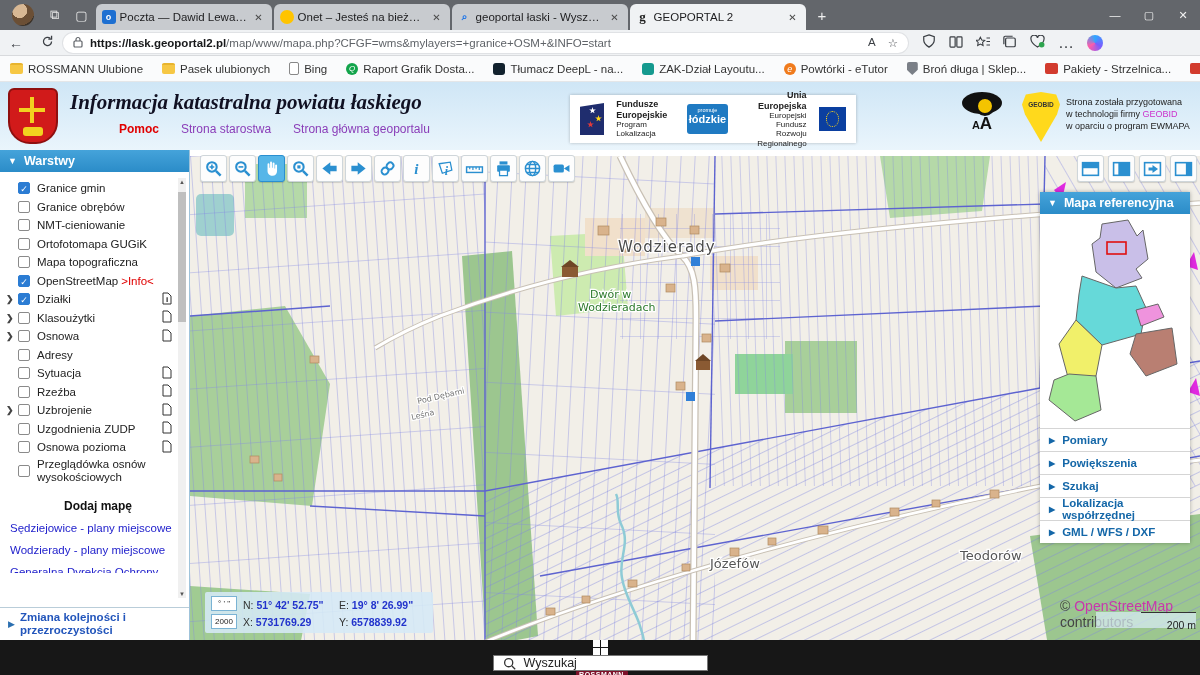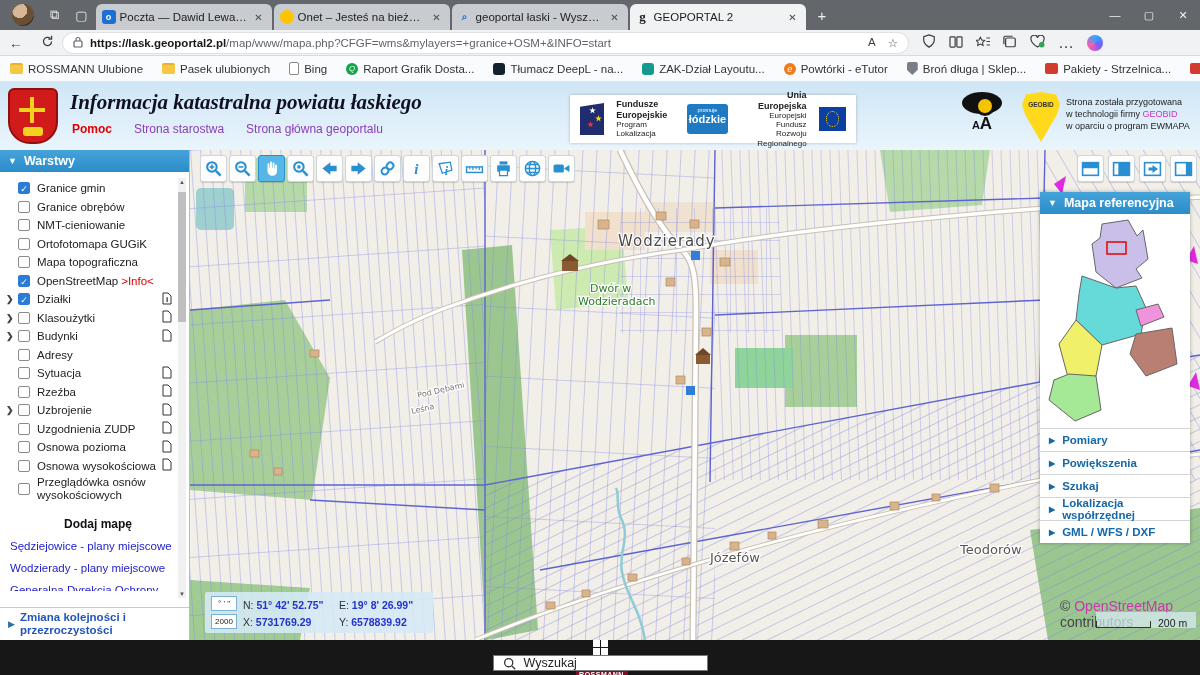--- a/index.html
+++ b/index.html
@@ -47,21 +47,21 @@
 
   
   #gheader { left:0; top:82px; width:1200px; height:68px; background:linear-gradient(#cfe6f6,#eaf5fc); }
   #crest { left:8px; top:88px; width:50px; height:56px; background:#d11a1a; border:2px solid #8f0f0f; border-radius:6px 6px 22px 22px; }
   #crest:before { content:""; position:absolute; left:9px; top:7px; width:26px; height:26px; background:
       linear-gradient(#f2d21f,#f2d21f) 11px 0/4px 26px no-repeat,
       linear-gradient(#f2d21f,#f2d21f) 0 11px/26px 4px no-repeat; }
   #crest:after { content:""; position:absolute; left:13px; bottom:6px; width:20px; height:9px; background:#f2d21f; border-radius:3px; }
   #gtitle { left:70px; top:90px; font-family:"Liberation Serif",serif; font-style:italic; font-weight:bold; font-size:21px; color:#101022; }
   #glinks { left:72px; top:122px; display:flex; gap:22px; font-size:12px; font-weight:bold; }
-  #glinks .help { color:#e00000; }
+  #glinks .help { color:#e00000;margin-left:47px; }
   #glinks .purple { color:#8a3db8; font-weight:normal; }
   #eubox { left:570px; top:95px; width:286px; height:48px; background:#fff; box-shadow:0 0 3px rgba(0,0,0,.25); display:flex; align-items:center; gap:12px; padding:0 10px; }
   .fe-flag { width:30px; height:32px; background:#1f2d6e; clip-path:polygon(0 12%,100% 0,100% 100%,0 100%); position:relative; }
   .fe-flag i { position:absolute; width:7px; height:7px; clip-path:polygon(50% 0,61% 35%,98% 35%,68% 57%,79% 91%,50% 70%,21% 91%,32% 57%,2% 35%,39% 35%); }
   .eu-txt { font-size:8px; line-height:1.15; color:#222; }
   .eu-txt b { font-size:9px; }
   .lodzkie { width:52px; height:30px; background:#1f7ac2; color:#fff; border-radius:3px; text-align:center; font-size:11px; font-weight:bold; line-height:1; padding-top:4px; }
   .lodzkie small { display:block; font-size:5.5px; font-weight:normal; }
   .eu-flag { width:34px; height:24px; background:#0b3fa0; position:relative; }
   .eu-flag:before { content:""; position:absolute; inset:4px 7px; border:1.5px dotted #ffd617; border-radius:50%; }
@@ -93,41 +93,41 @@
   .maplink { color:#2222cc; font-size:11.5px; padding:5px 0 5px 4px; white-space:nowrap; }
   .maplink.cut { overflow:hidden; height:12px; }
   #sb-scroll { position:absolute; right:3px; top:28px; width:8px; height:420px; background:#f0f0f0; }
   #sb-thumb { position:absolute; left:0; top:14px; width:8px; height:130px; background:#bfbfbf; }
   .sb-ar { position:absolute; left:0; width:8px; font-size:6px; color:#555; text-align:center; }
   #sb-bottom { position:absolute; left:0; top:457px; width:189px; height:33px; border-top:1px solid #b9cdd9; display:flex; align-items:center; gap:5px; padding-left:8px; }
   #sb-bottom .tri { color:#2b6fb0; font-size:9px; }
   #sb-bottom .txt { color:#2255bb; font-weight:bold; font-size:11.5px; line-height:1.15; }
 
   
-  #map { left:190px; top:150px; width:1010px; height:490px; background:#f2efe8; overflow:hidden; }
+  #map { left:190px; top:156px; width:1010px; height:490px; background:#f2efe8; overflow:hidden; }
   #toolbar { left:200px; top:155px; display:flex; gap:2px; }
   .tbtn { width:27px; height:27px; background:#fdfdfd; border:1px solid #cfd6da; border-radius:3px; display:flex; align-items:center; justify-content:center; box-shadow:0 1px 1px rgba(0,0,0,.15); }
   .tbtn.active { background:#56b6e8; border-color:#2a8fd0; }
   #layoutbtns { left:1077px; top:155px; display:flex; gap:4px; }
 
   #refpanel { left:1040px; top:192px; width:150px; background:#fff; box-shadow:0 0 4px rgba(0,0,0,.3); }
   #minimap { width:150px; height:210px; background:#fff; }
   .accitem { border-top:1px solid #d5d5d5; height:23px; display:flex; align-items:center; gap:7px; padding-left:9px; font-size:11.5px; font-weight:bold; color:#1467a8; background:#fff; }
   .accitem .tri { font-size:8px; }
 
   #coordbar { left:205px; top:592px; width:228px; height:41px; background:rgba(213,233,246,.88); border-radius:2px; display:flex; padding:4px 6px; gap:6px; font-size:10.5px; }
   .unitcol { display:flex; flex-direction:column; gap:3px; }
   .unitbox { width:26px; height:15px; background:#fff; border:1px solid #7ab3d4; font-size:8px; text-align:center; line-height:14px; color:#222; }
   .coords { display:grid; grid-template-columns:96px 90px; grid-auto-rows:17px; align-items:center; }
   .coords b { color:#2233cc; }
   .coords span { color:#333; }
 
   #attrib { left:1060px; top:598px; font-size:14px; color:#444; }
   #attrib .osm { color:#c837ab; }
-  #scalebar { left:1096px; top:612px; width:100px; height:16px; display:flex; align-items:flex-end; gap:7px; background:rgba(220,238,248,.7); }
+  #scalebar { left:1096px; top:612px; width:100px; height:16px; display:flex; align-items:flex-end; gap:7px; background:rgba(220,238,248,.7);flex-direction:column; }
   #scalebar .bar { width:55px; height:7px; border:1.5px solid #333; border-top:none; }
   #scalebar .lab { font-size:10.5px; color:#222; line-height:1; }
 
   .mlabel { font-family:"DejaVu Sans",sans-serif; paint-order:stroke; stroke:#ffffff; stroke-width:2.5px; }
 
   
   #taskbar { left:0; top:640px; width:1200px; height:35px; background:#171717; display:flex; align-items:center; color:#fff;flex-direction:column; }
   #startbtn { width:46px; height:35px; display:flex; align-items:center; justify-content:center; }
   .winlogo { width:15px; height:15px; display:grid; grid-template-columns:7px 7px; grid-gap:1px; }
   .winlogo i { background:#fff; }
@@ -668,21 +668,21 @@
           <span class="exp">❯</span>
           <span class="cb"></span>
           <span class="lbl">Klasoużytki</span>
           <span class="docic"><svg width="10" height="13" viewBox="0 0 10 13">
               <path d="M1 1h5l3 3v8H1z" fill="#fff" stroke="#333"></path>
             </svg></span>
         </div>
       <div class="lrow">
           <span class="exp">❯</span>
           <span class="cb"></span>
-          <span class="lbl">Budynki</span>
+          <span class="lbl">Osnowa</span>
           <span class="docic"><svg width="10" height="13" viewBox="0 0 10 13">
               <path d="M1 1h5l3 3v8H1z" fill="#fff" stroke="#333"></path>
             </svg></span>
         </div>
       <div class="lrow">
           <span class="noexp"></span>
           <span class="cb"></span>
           <span class="lbl">Adresy</span>
         </div>
       <div class="lrow">
@@ -714,28 +714,20 @@
           <span class="cb"></span>
           <span class="lbl">Uzgodnienia ZUDP</span>
           <span class="docic"><svg width="10" height="13" viewBox="0 0 10 13">
               <path d="M1 1h5l3 3v8H1z" fill="#fff" stroke="#333"></path>
             </svg></span>
         </div>
       <div class="lrow">
           <span class="noexp"></span>
           <span class="cb"></span>
           <span class="lbl">Osnowa pozioma</span>
-          <span class="docic"><svg width="10" height="13" viewBox="0 0 10 13">
-              <path d="M1 1h5l3 3v8H1z" fill="#fff" stroke="#333"></path>
-            </svg></span>
-        </div>
-      <div class="lrow">
-          <span class="noexp"></span>
-          <span class="cb"></span>
-          <span class="lbl">Osnowa wysokościowa</span>
           <span class="docic"><svg width="10" height="13" viewBox="0 0 10 13">
               <path d="M1 1h5l3 3v8H1z" fill="#fff" stroke="#333"></path>
             </svg></span>
         </div>
       <div class="lrow row2">
           <span class="noexp"></span>
           <span class="cb"></span>
           <span class="lbl two">Przeglądówka osnów wysokościowych</span>
         </div>
       <div id="addmap">Dodaj mapę</div>

